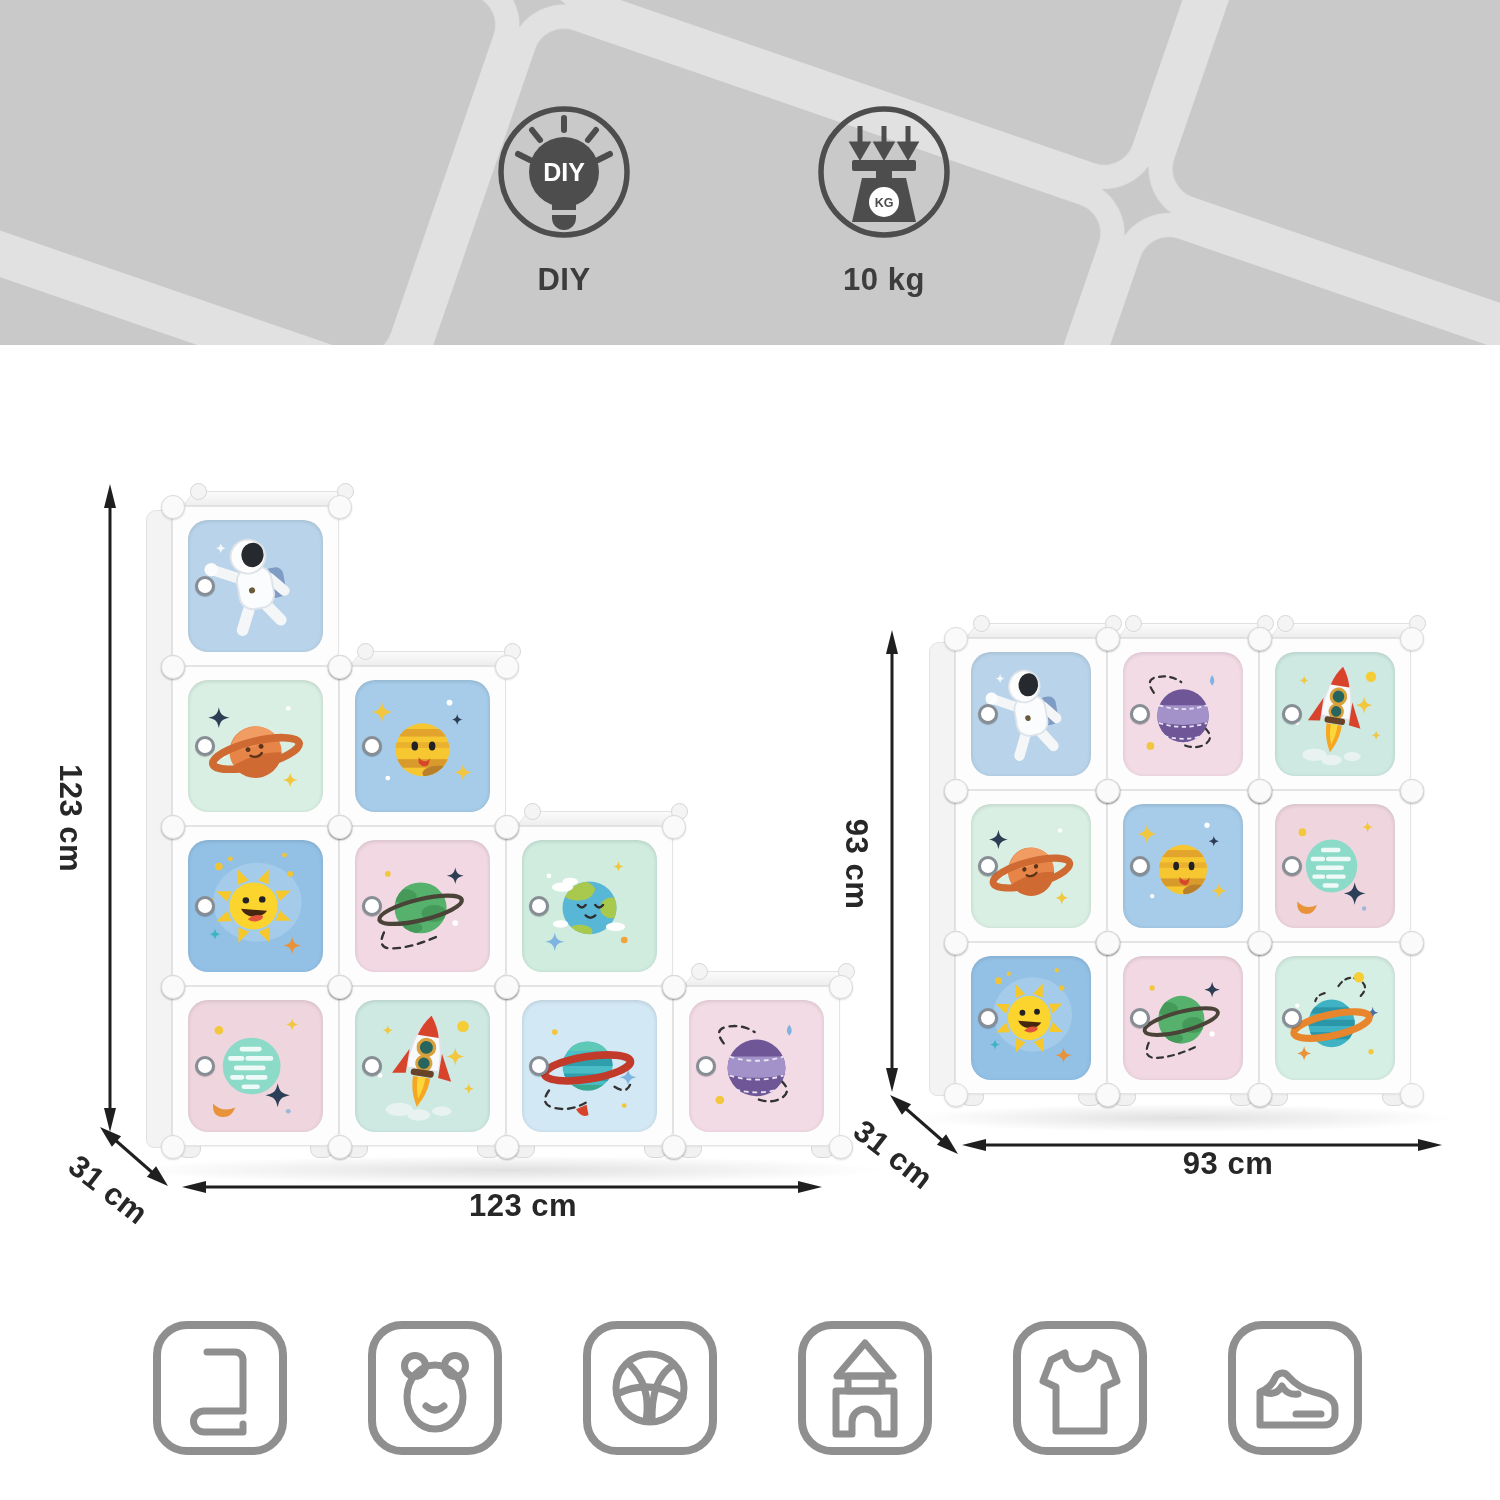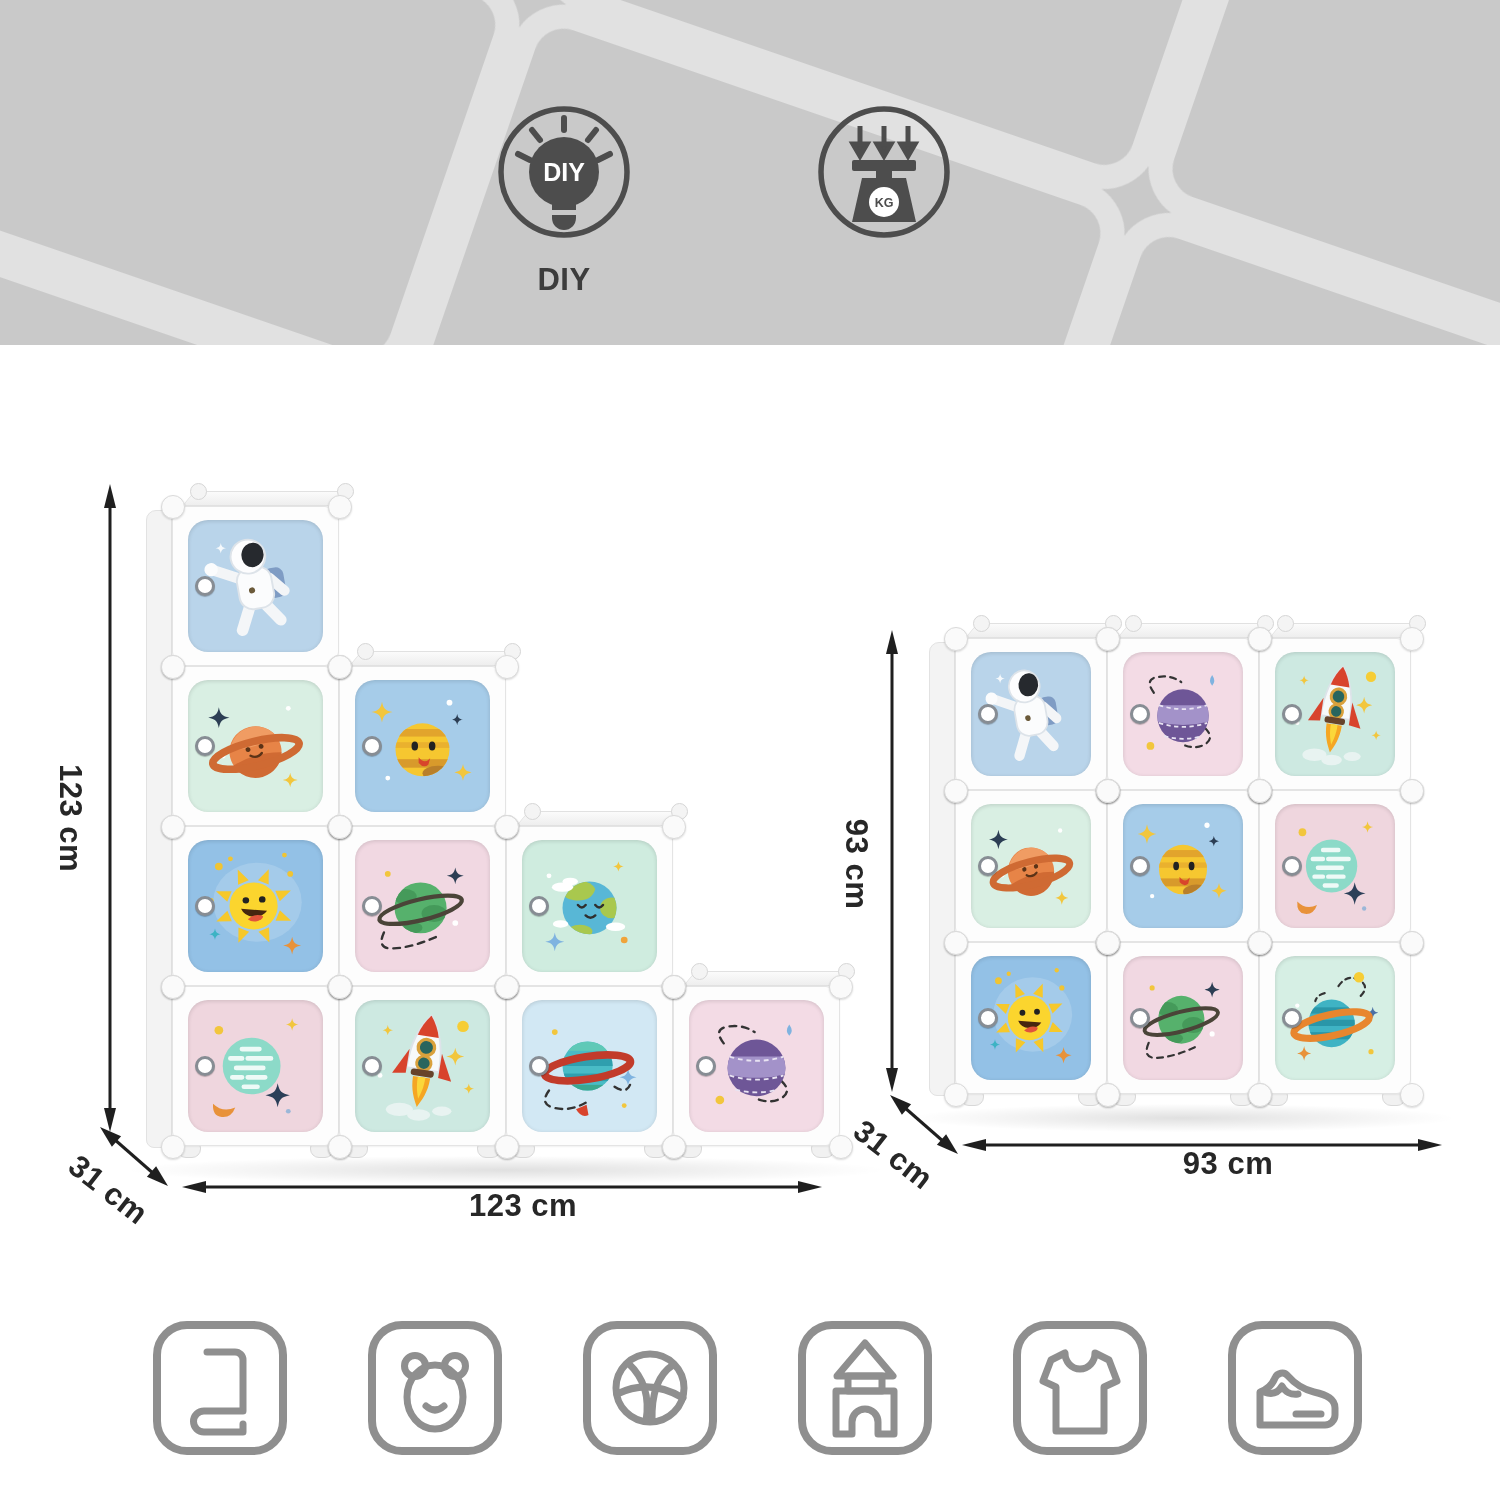--- a/index.html
+++ b/index.html
@@ -81,20 +81,21 @@
           <polygon points="80,64 73,52 87,52"></polygon>
         <line x1="104" y1="34" x2="104" y2="52"></line>
           <polygon points="104,64 97,52 111,52"></polygon>
       </g>
       <rect x="48" y="68" width="64" height="11" rx="2" fill="#4d4d4d"></rect>
       <rect x="72" y="79" width="16" height="7" fill="#4d4d4d"></rect>
       <path d="M58 86 H102 L112 130 H48 Z" fill="#4d4d4d"></path>
       <circle cx="80" cy="110" r="15" fill="#ffffff"></circle>
       <text x="80" y="115" text-anchor="middle" font-family="Liberation Sans, sans-serif" font-size="12.5" font-weight="bold" fill="#4d4d4d">KG</text>
     </svg>
+    <div class="feature-label" style="left:754px;top:262px">10 kg</div>
   </div>
 
   <div id="shelves">
       <div class="shelf-shadow" style="left: 132px; top: 1156px; width: 748px;"></div>
       <div class="sideface" style="left: 146px; top: 510px; width: 26px; height: 638px;"></div>
       <div class="topface" style="left: 182px; top: 491px; width: 161px; height: 15px;"></div>
       <div class="knob" style="left: 190px; top: 483px;"></div>
       <div class="knob" style="left: 337px; top: 483px;"></div>
       <div class="topface" style="left: 349px; top: 651px; width: 161px; height: 15px;"></div>
       <div class="knob" style="left: 357px; top: 643px;"></div>

